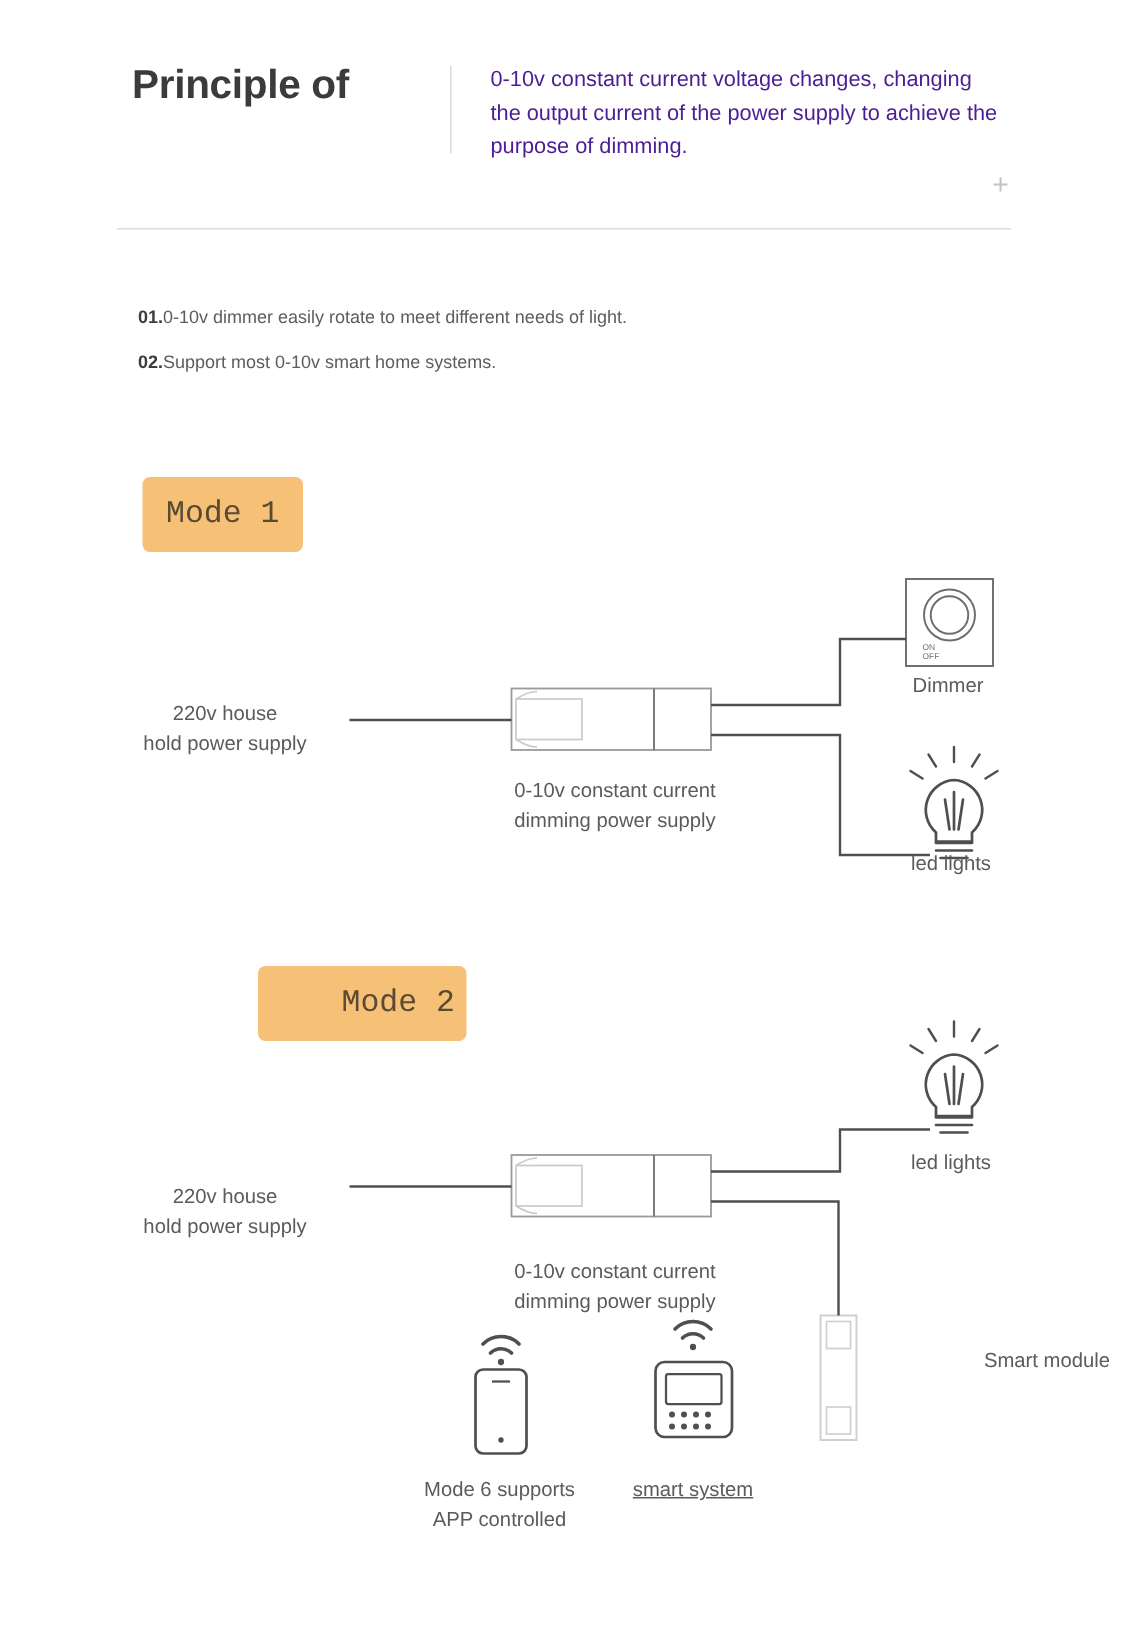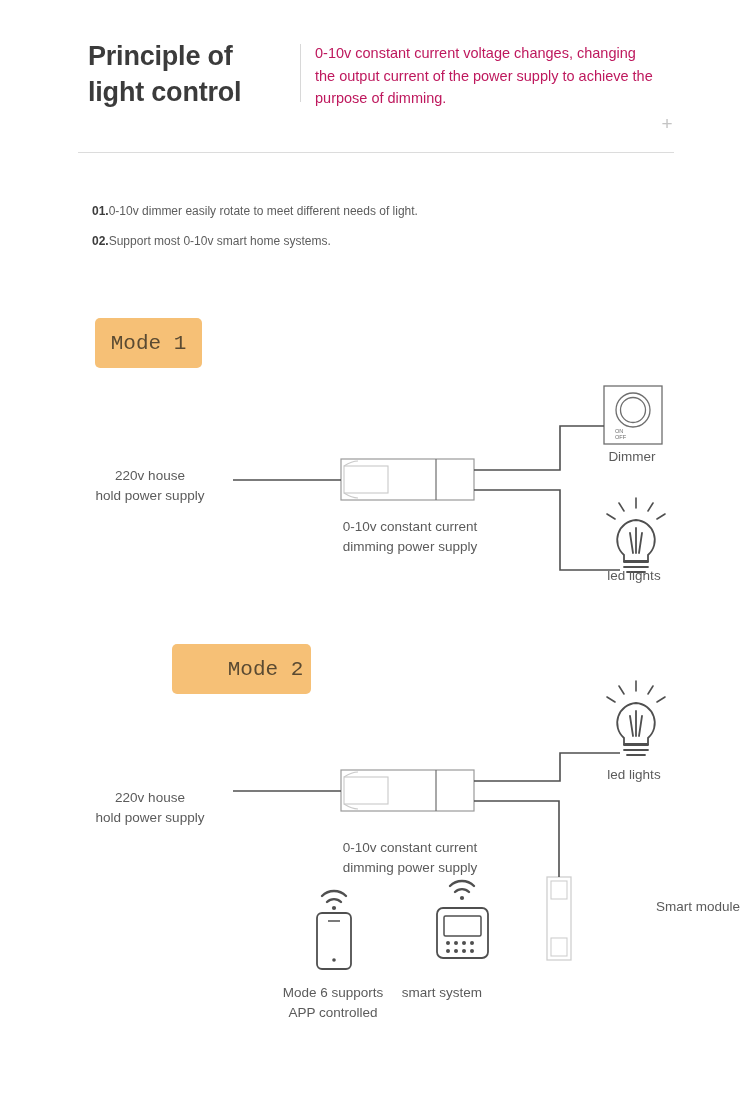--- a/index.html
+++ b/index.html
@@ -38,26 +38,26 @@
   .header-divider-v {
     position: absolute;
     left: 300px;
     top: 44px;
     width: 1px;
     height: 58px;
     background: #d8d8d8;
   }
   .header-desc {
     position: absolute;
-    left: 315px;
+    left: 327px;
     top: 42px;
     width: 340px;
     font-size: 14.5px;
     line-height: 22.5px;
-    color: #be185d;
+    color: #4c1d95;
   }
   .header-plus {
     position: absolute;
     left: 659px;
     top: 116px;
     width: 16px;
     height: 16px;
     color: #c4c4c4;
     font-size: 19px;
     line-height: 16px;
@@ -134,29 +134,28 @@
   #m1-driver   { left: 300px; top: 517px; width: 220px; }
   #m1-dimmer   { left: 570px; top: 447px; width: 124px; }
   #m1-led      { left: 572px; top: 566px; width: 124px; }
 
   
   #m2-source   { left: 30px;  top: 788px; width: 240px; }
   #m2-driver   { left: 300px; top: 838px; width: 220px; }
   #m2-led      { left: 572px; top: 765px; width: 124px; }
   #m2-module   { left: 590px; top: 897px; width: 150px; text-align: right; }
   #m2-app      { left: 252px; top: 983px; width: 162px; }
-  #m2-system   { left: 380px; top: 983px; width: 124px; }
+  #m2-system   { left: 400px; top: 983px; width: 124px; text-decoration: underline; }
 </style>
 </head>
 <body>
 
 <div class="header">
   <div class="header-title">
     <div>Principle of</div>
-    <div>light control</div>
   </div>
   <div class="header-divider-v"></div>
   <div class="header-desc">0-10v constant current voltage changes, changing the output current of the power supply to achieve the purpose of dimming.</div>
   <div class="header-plus">+</div>
   <div class="header-rule"></div>
 </div>
 
 <div class="points">
   <div class="point-row">
     <span class="point-num">01.</span><span>0-10v dimmer easily rotate to meet different needs of light.</span>

